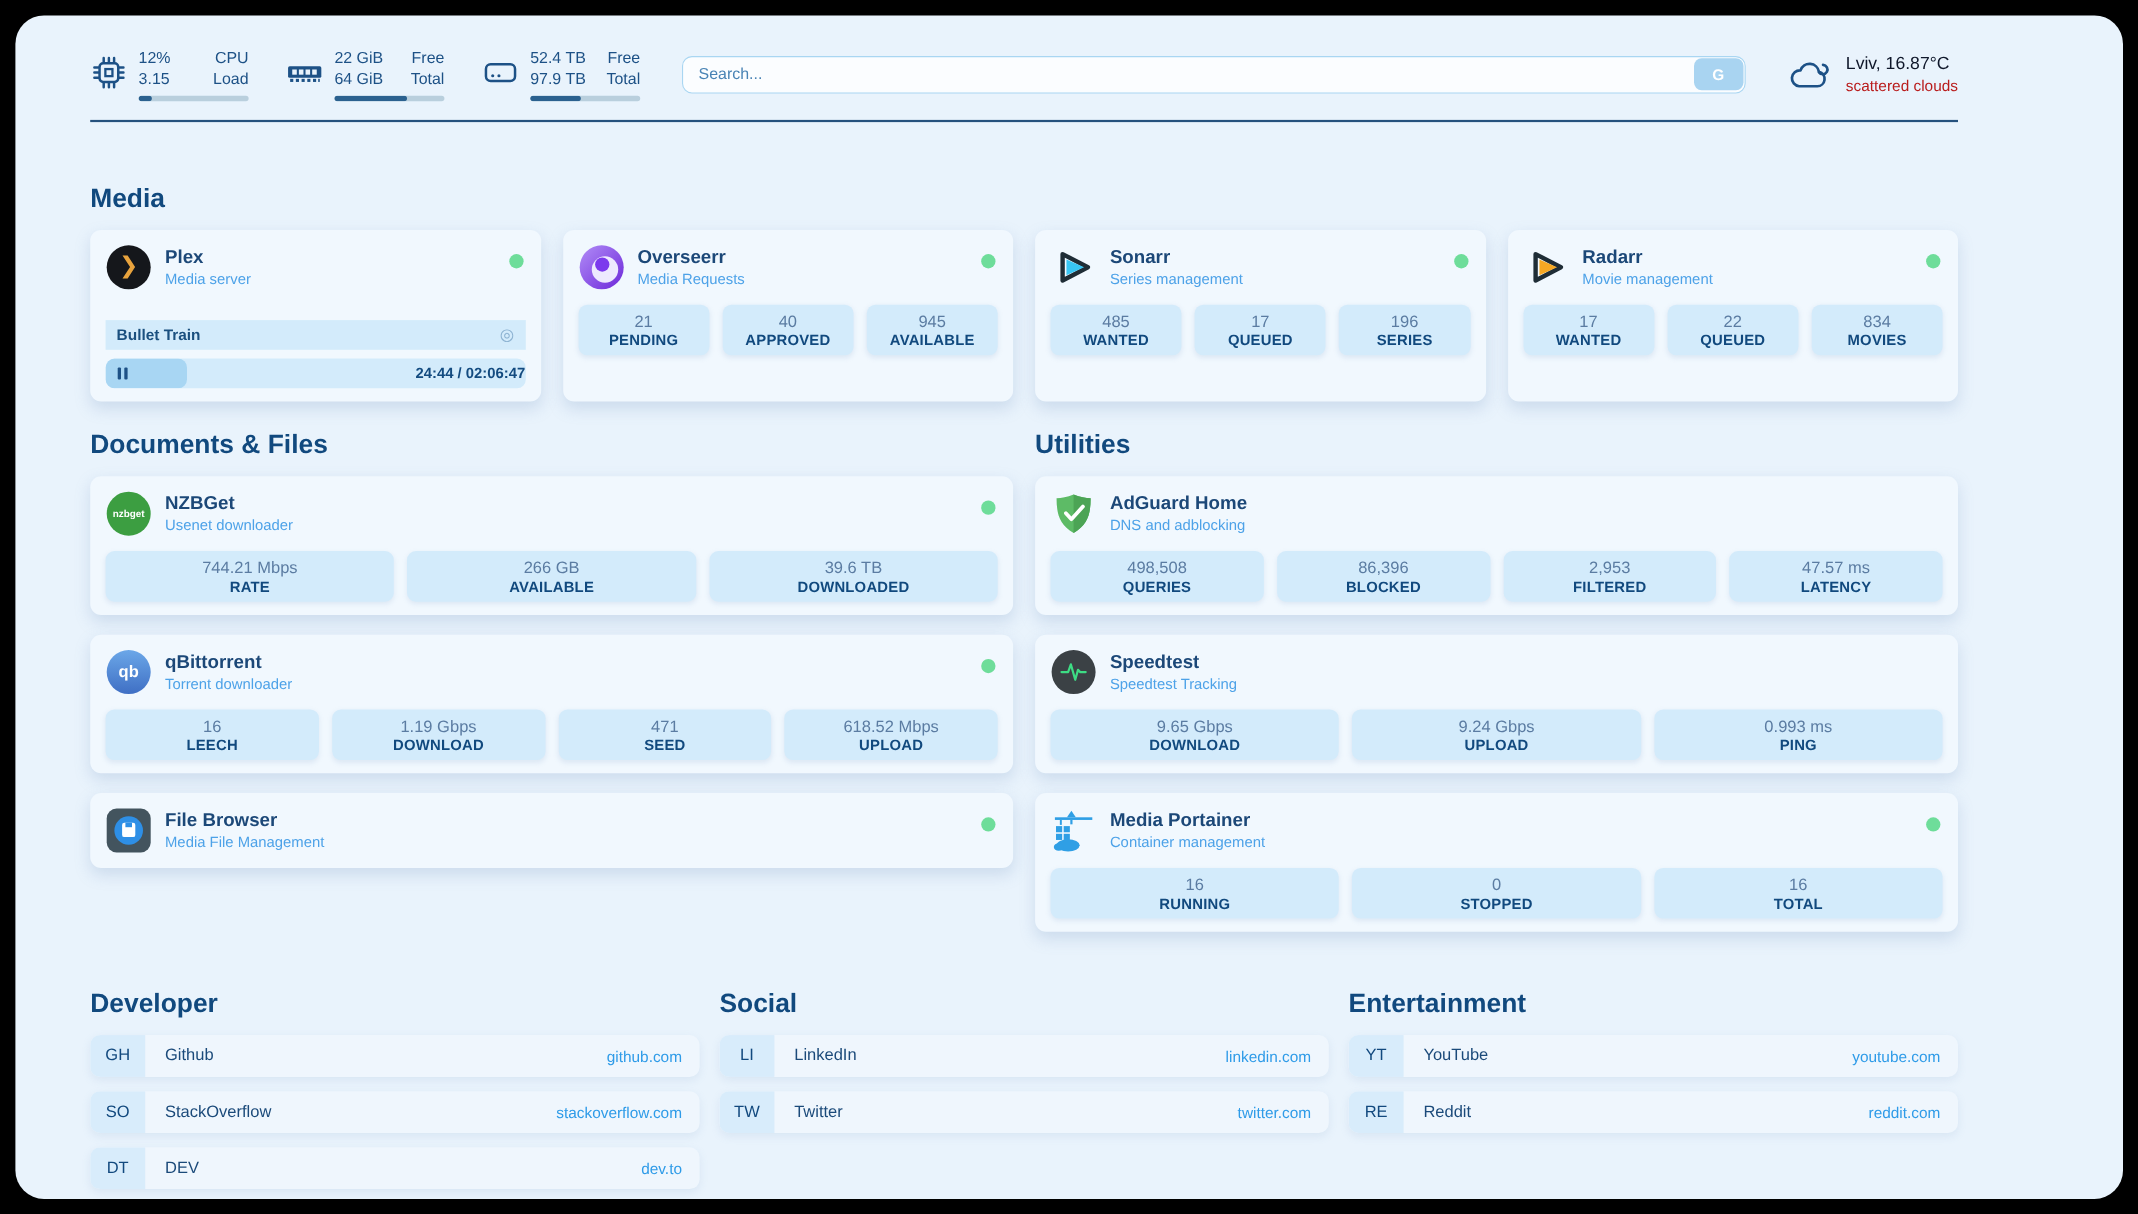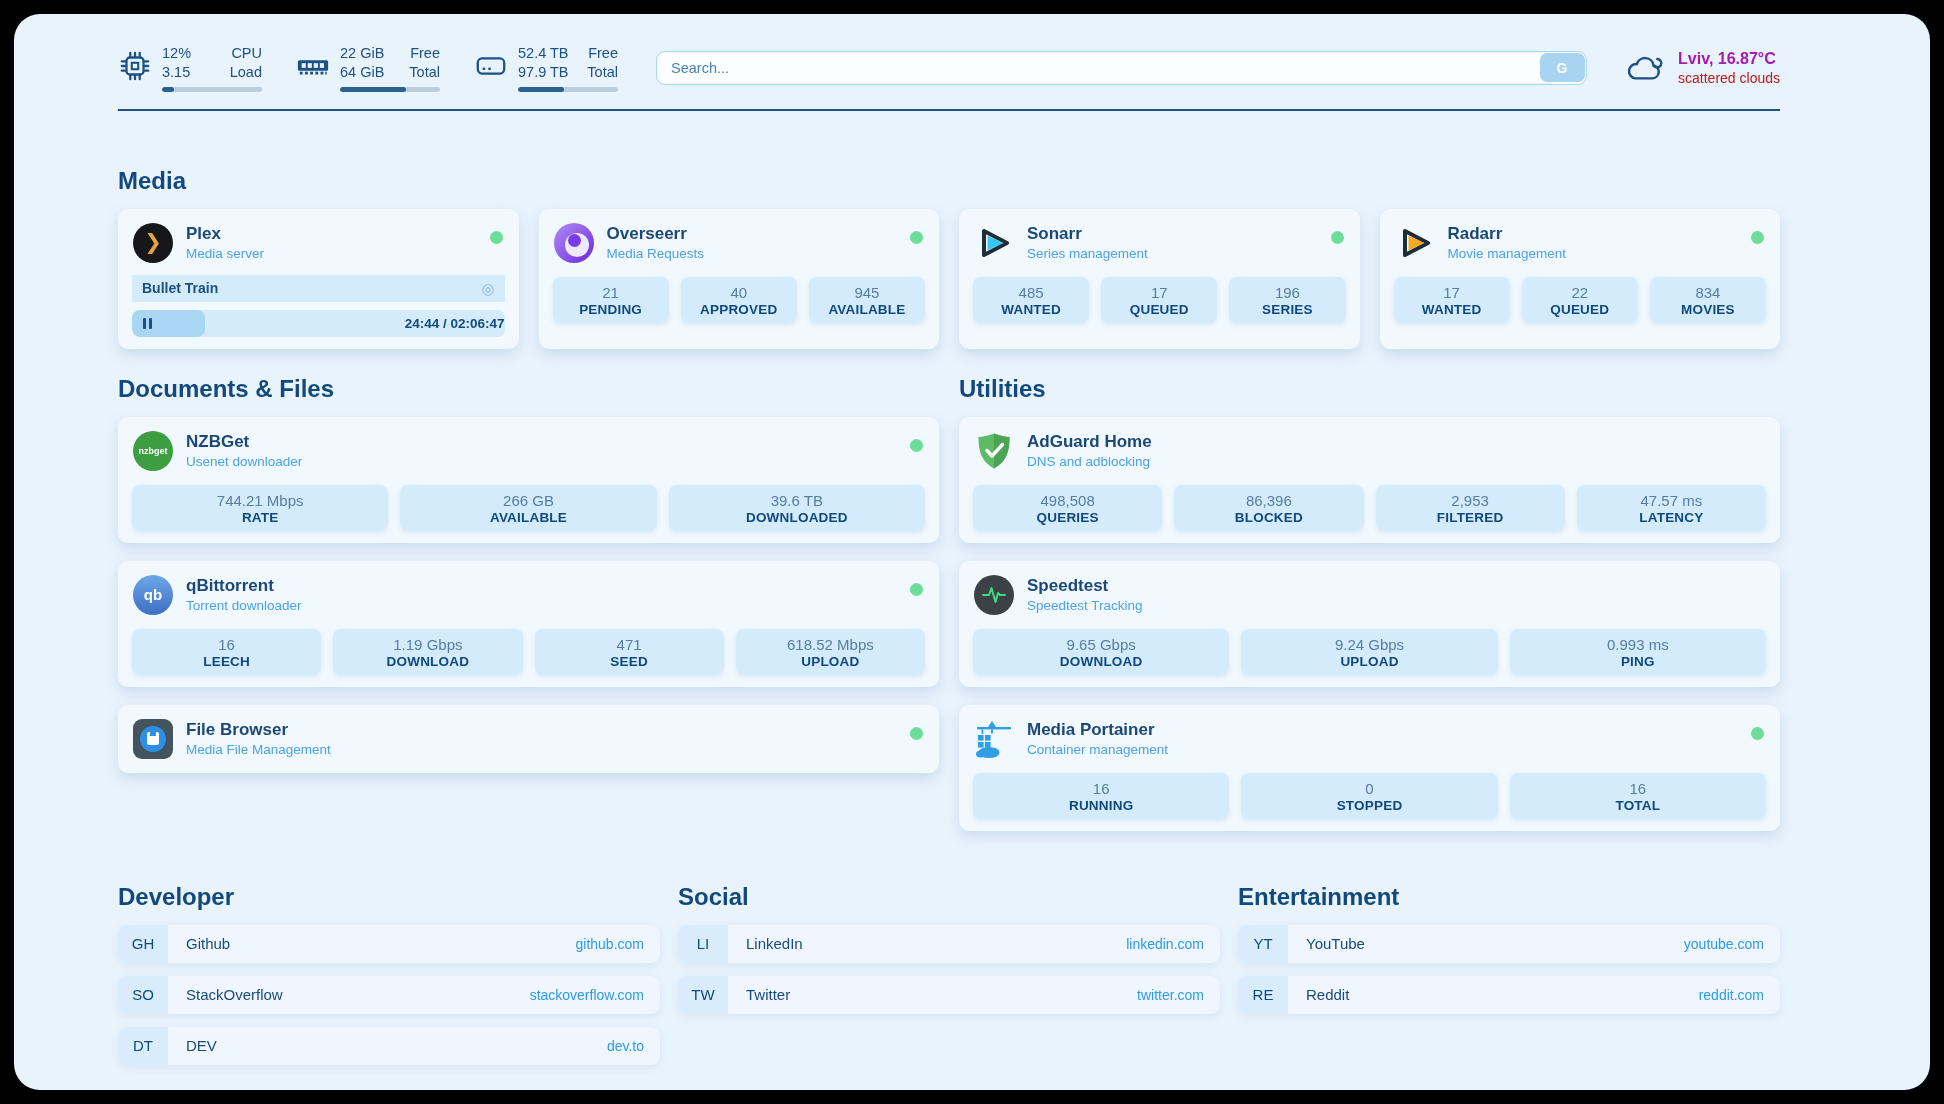--- a/index.html
+++ b/index.html
@@ -1,20 +1,20 @@
 <!DOCTYPE html>
 <html><head>
 <meta charset="utf-8">
 <style>
   * { margin:0; padding:0; box-sizing:border-box; }
   html,body { width:1944px; height:1104px; }
   body { font-family:"Liberation Sans","DejaVu Sans",sans-serif; background:#000; }
   .screen { position:relative; width:1944px; height:1104px; background:#000; }
   .panel { position:absolute; left:14px; top:14px; right:14px; bottom:14px;
-           background:#e9f3fc; border-radius:26px; padding:30px 150px 0 104px; overflow:hidden; }
+           background:#e9f3fc; border-radius:26px; padding:30px 150px 0 68px; overflow:hidden; }
 
   
   .header { display:flex; align-items:center; gap:38px; }
   .sys { display:flex; gap:34px; }
   .sysstat { display:flex; gap:10px; align-items:flex-start; }
   .sysstat svg { margin-top:5px; flex:0 0 auto; }
   .stat-body { width:100px; }
   .stat-text { display:flex; justify-content:space-between; line-height:1.3; font-size:14.5px; color:#1d5186; }
   .stat-col-r { text-align:right; }
   .stat-bar { margin-top:5px; height:5px; background:#b9cfdd; border-radius:3px; overflow:hidden; }
@@ -22,21 +22,21 @@
 
   .search-wrap { flex:1; position:relative; height:34px; }
   .search { width:100%; height:100%; border:1.6px solid #a9d6f2; border-radius:9px; background:#fbfdff;
             padding:0 56px 0 14px; font-size:14.5px; color:#8b5cf6; outline:none;
             font-family:"Liberation Sans","DejaVu Sans",sans-serif; }
   .search::placeholder { color:#2a6ea8; opacity:.85; }
   .g-btn { position:absolute; right:2.5px; top:2.5px; bottom:2.5px; width:45px; background:#a9d4f1;
            border:none; border-radius:7px; color:#fff; font-weight:bold; font-size:14px; cursor:pointer; }
 
   .weather { display:flex; align-items:center; gap:11px; }
-  .weather-loc { font-size:16px; font-weight:bold; color:#a21caf; line-height:1.3; }
+  .weather-loc { font-size:16px; font-weight:normal; color:#0f172a; line-height:1.3; }
   .weather-cond { font-size:14px; color:#b91c1c; }
 
   .divider { height:2px; background:#25517d; margin-top:17px; }
 
   
   .section-title { font-size:24px; font-weight:bold; color:#11497e; }
   .media-title { margin-top:56px; }
   .media-row { display:grid; grid-template-columns:repeat(4,1fr); gap:20px; margin-top:14px; }
 
   .app-card { background:#f1f8fe; border-radius:10px; padding:12px 14px;
@@ -48,21 +48,21 @@
   .app-desc { font-size:13.5px; color:#4da2e8; margin-top:2px; }
   .app-dot { position:absolute; right:16px; top:22px; width:13px; height:13px; border-radius:50%; background:#6edd9a; }
 
   .stat-row { display:flex; gap:12px; margin-top:12px; }
   .stat-box { flex:1; background:#d3ebfb; border-radius:8px; text-align:center; padding:7px 4px 6px;
               box-shadow:0 2px 5px rgba(130,160,200,.18); }
   .stat-value { font-size:15px; color:#5b7ca2; }
   .stat-label { font-size:13.5px; font-weight:bold; color:#11497e; margin-top:1px; letter-spacing:.2px;text-align:center; }
 
   
-  .np-row { margin-top:10px; height:27px; background:#d3ebfb; border-radius:0; display:flex; align-items:center; padding:0 10px; }
+  .np-row { margin-top:26px; height:27px; background:#d3ebfb; border-radius:0; display:flex; align-items:center; padding:0 10px; }
   .np-title { font-size:14px; font-weight:bold; color:#1b507f; flex:1; }
   .np-cast { color:#8db3d2; font-size:15px; line-height:1; cursor:pointer; }
   .np-progress { margin-top:8px; height:27px; background:#d3ebfb; border-radius:8px; position:relative; overflow:hidden; }
   .np-fill { position:absolute; left:0; top:0; bottom:0; background:#a8d6f3; border-radius:8px;
              display:flex; align-items:center; padding-left:11px; gap:3px; }
   .np-fill i { width:3px; height:11px; background:#1d5186; border-radius:1px; display:inline-block; }
   .np-time { position:absolute; right:0; top:0; bottom:0; display:flex; align-items:center;
              font-size:13.5px; font-weight:bold; color:#134b80; }
 
   .columns { display:grid; grid-template-columns:1fr 1fr; gap:20px; margin-top:26px; align-items:start; }

